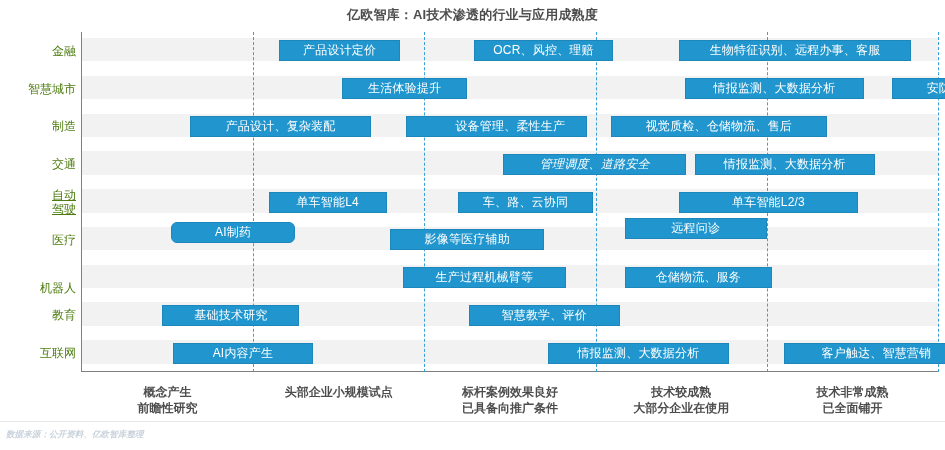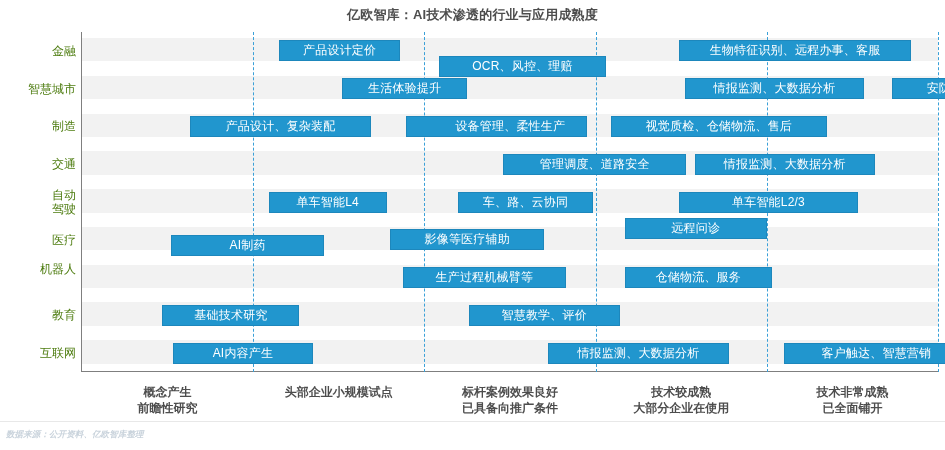--- a/index.html
+++ b/index.html
@@ -123,28 +123,28 @@
     </div>
     <div class="y-label" style="top: 49.6667px;">
       <span>智慧城市</span>
     </div>
     <div class="y-label" style="top: 87.4444px;">
       <span>制造</span>
     </div>
     <div class="y-label" style="top: 125.222px;">
       <span>交通</span>
     </div>
-    <div class="y-label" style="top: 156px;">
+    <div class="y-label" style="top: 156px; text-decoration: underline;">
       <span>自动</span>
       <span>驾驶</span>
     </div>
     <div class="y-label" style="top: 200.778px;">
       <span>医疗</span>
     </div>
-    <div class="y-label" style="top: 230px;">
+    <div class="y-label" style="top: 249px;">
       <span>机器人</span>
     </div>
     <div class="y-label" style="top: 276.333px;">
       <span>教育</span>
     </div>
     <div class="y-label" style="top: 314.111px;">
       <span>互联网</span>
     </div>
   </div>
 
@@ -160,34 +160,34 @@
     <div class="row-band" style="top: 194.933px; height: 23.4222px;"></div>
     <div class="row-band" style="top: 232.711px; height: 23.4222px;"></div>
     <div class="row-band" style="top: 270.489px; height: 23.4222px;"></div>
     <div class="row-band" style="top: 308.267px; height: 23.4222px;"></div>
     <div class="gridline" style="left: 171.2px;"></div>
     <div class="gridline" style="left: 342.4px;"></div>
     <div class="gridline" style="left: 513.6px;"></div>
     <div class="gridline" style="left: 684.8px;"></div>
     <div class="gridline" style="left: 856px;"></div>
     <div class="bar" style="left: 196.88px; width: 121.552px; top: 8.38889px;">产品设计定价</div>
-    <div class="bar" style="left: 357px; width: 167px; top: 8.38889px; margin-top: 16px;">OCR、风控、理赔</div>
+    <div class="bar" style="left: 392px; width: 139px; top: 8.38889px;">OCR、风控、理赔</div>
     <div class="bar" style="left: 597.488px; width: 231.12px; top: 8.38889px;">生物特征识别、远程办事、客服</div>
     <div class="bar" style="left: 260.224px; width: 124.976px; top: 46.1667px;">生活体验提升</div>
     <div class="bar" style="left: 602.624px; width: 179.76px; top: 46.1667px;">情报监测、大数据分析</div>
     <div class="bar" style="left: 809.776px; width: 94.16px; top: 46.1667px;">安防</div>
     <div class="bar" style="left: 107.856px; width: 181.472px; top: 83.9444px;">产品设计、复杂装配</div>
     <div class="bar" style="left: 323.568px; width: 181.472px; top: 83.9444px; padding-left: 28px;">设备管理、柔性生产</div>
     <div class="bar" style="left: 529.008px; width: 215.712px; top: 83.9444px;">视觉质检、仓储物流、售后</div>
-    <div class="bar" style="left: 421.152px; width: 183.184px; top: 121.722px;">管理调度、道路安全</div>
+    <div class="bar" style="left: 421.152px; width: 183.184px; top: 121.722px; font-style: italic;">管理调度、道路安全</div>
     <div class="bar" style="left: 612.896px; width: 179.76px; top: 121.722px;">情报监测、大数据分析</div>
     <div class="bar" style="left: 186.608px; width: 118.128px; top: 159.5px;">单车智能L4</div>
     <div class="bar" style="left: 376px; width: 135px; top: 159.5px;">车、路、云协同</div>
     <div class="bar" style="left: 597.488px; width: 178.048px; top: 159.5px;">单车智能L2/3</div>
-    <div class="bar" style="left: 89.024px; width: 153px; top: 203px;">AI制药</div>
+    <div class="bar" style="left: 89.024px; width: 124px; top: 190px; border-radius: 6px;">AI制药</div>
     <div class="bar" style="left: 308.16px; width: 154.08px; top: 197.278px;">影像等医疗辅助</div>
     <div class="bar" style="left: 542.704px; width: 142.096px; top: 186px;">远程问诊</div>
     <div class="bar" style="left: 321px; width: 162.64px; top: 235.056px;">生产过程机械臂等</div>
     <div class="bar" style="left: 542.704px; width: 147.232px; top: 235.056px;">仓储物流、服务</div>
     <div class="bar" style="left: 80.464px; width: 136.96px; top: 272.833px;">基础技术研究</div>
     <div class="bar" style="left: 386.912px; width: 150.656px; top: 272.833px;">智慧教学、评价</div>
     <div class="bar" style="left: 90.736px; width: 140.384px; top: 310.611px;">AI内容产生</div>
     <div class="bar" style="left: 465.664px; width: 181.472px; top: 310.611px;">情报监测、大数据分析</div>
     <div class="bar" style="left: 701.92px; width: 184.896px; top: 310.611px;">客户触达、智慧营销</div>
   </div>

